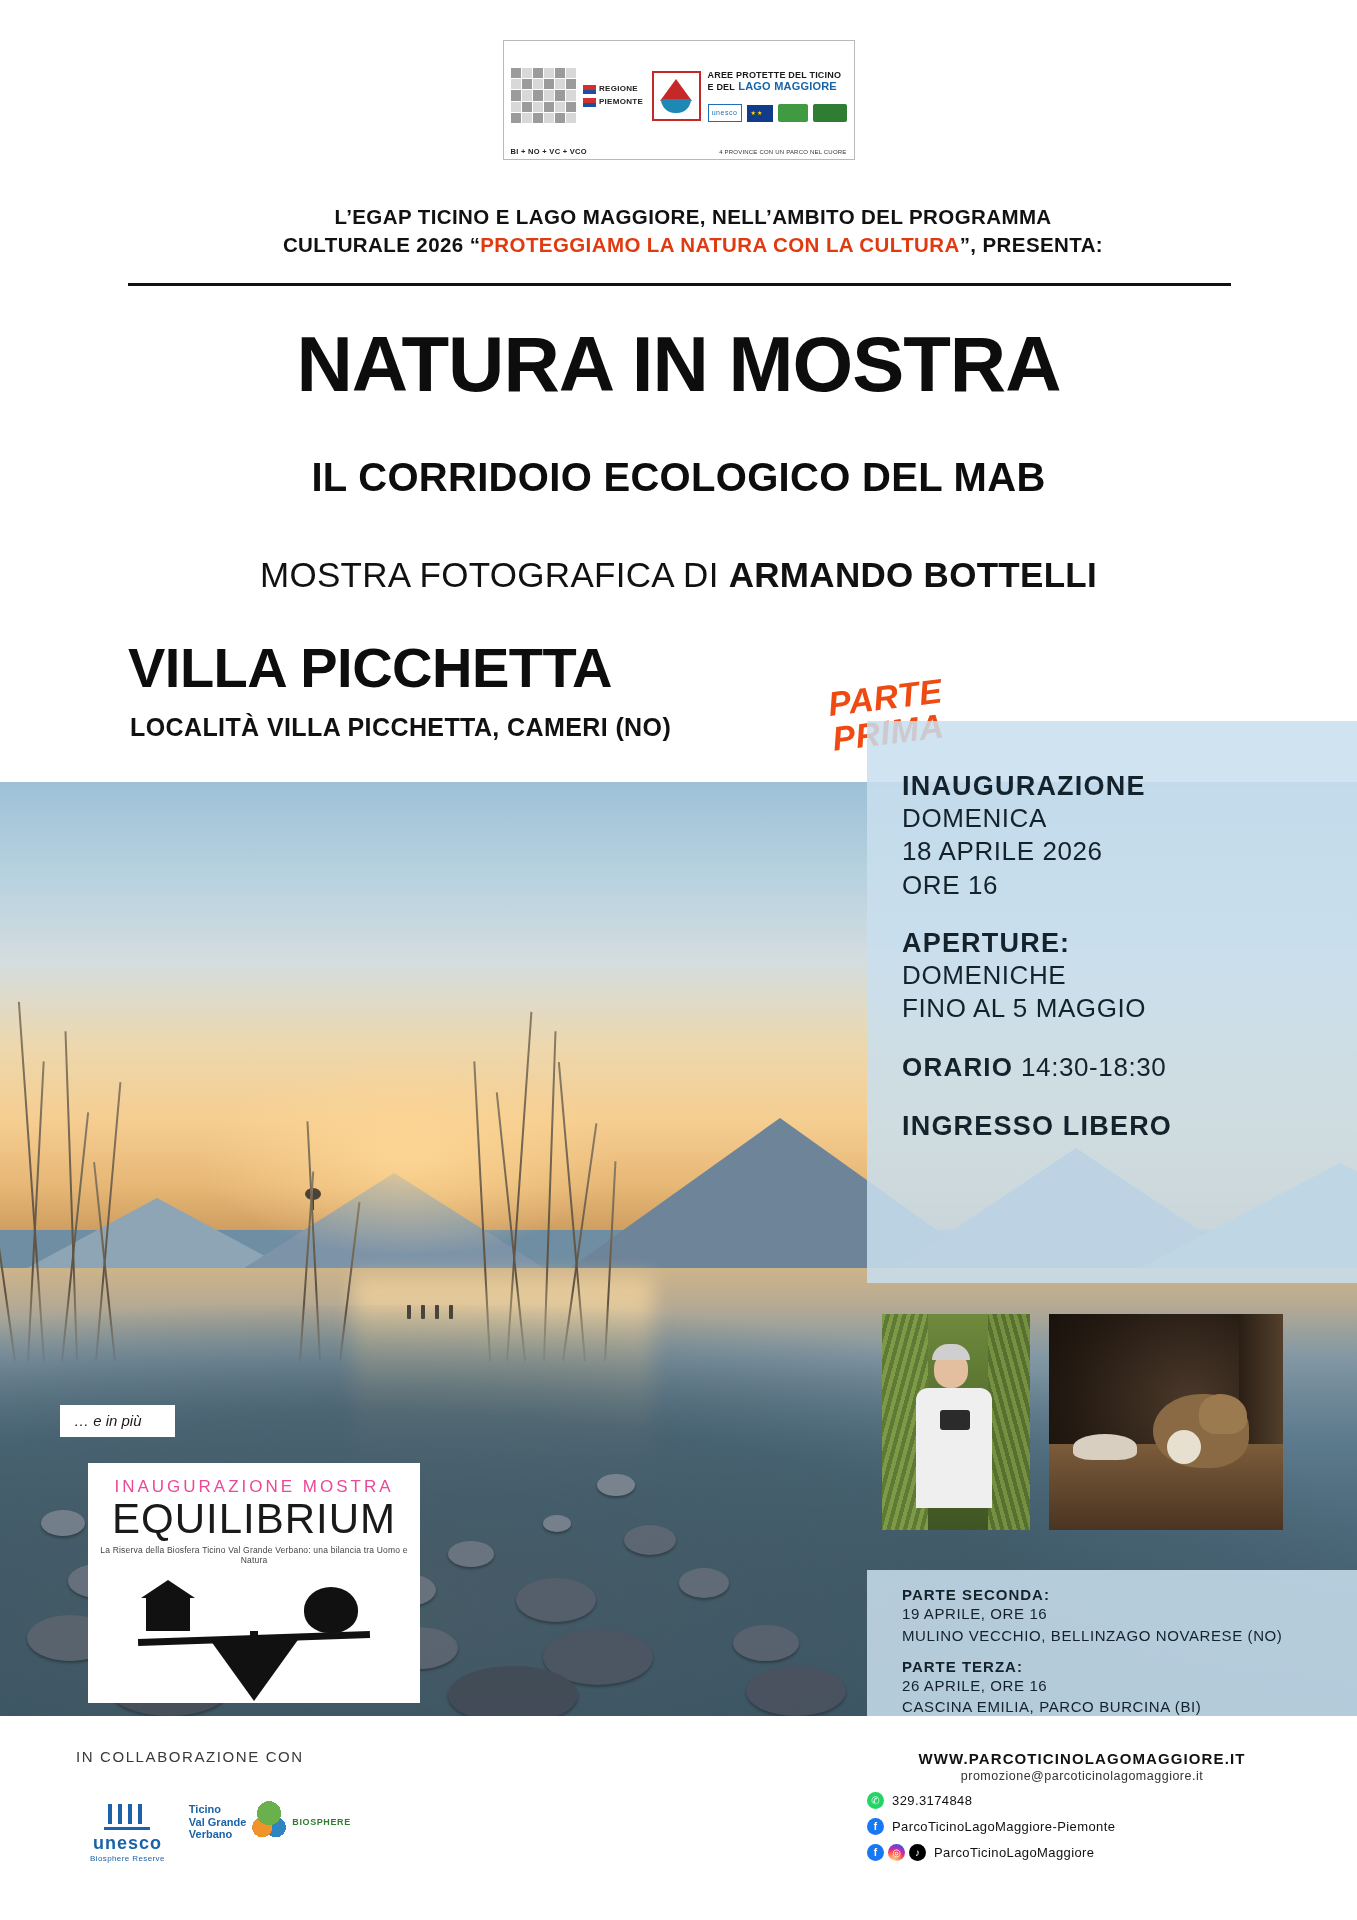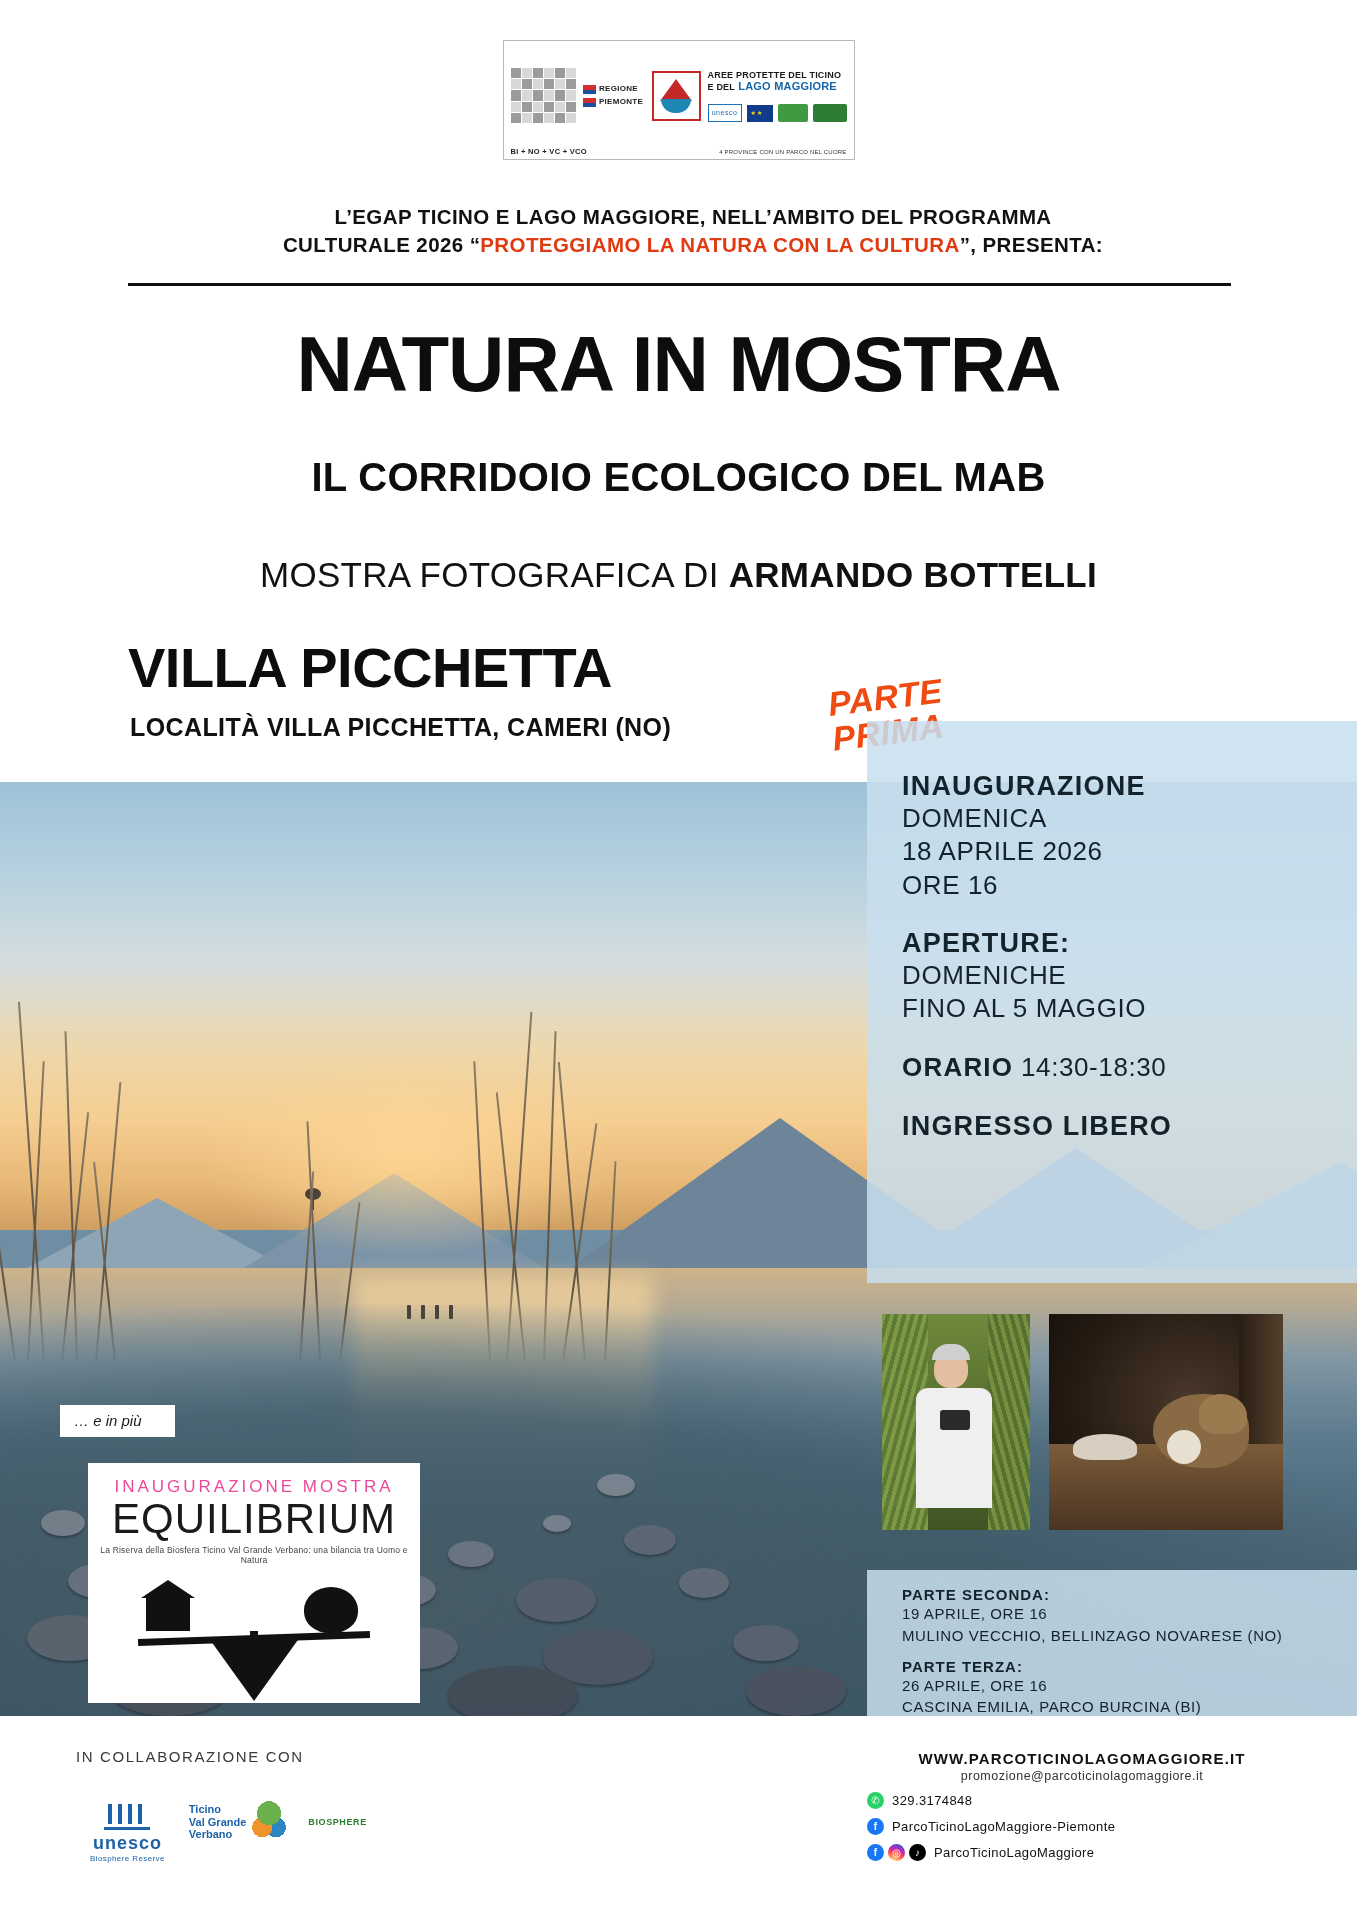--- a/index.html
+++ b/index.html
@@ -465,21 +465,21 @@
   .unesco-logo .ub { font-size: 8px; color:#1b62a8; letter-spacing:.4px;}
   .bios { display:flex; align-items:center; gap:6px; }
   .bios .txt { font-size: 11px; color:#2e7d32; font-weight: bold; line-height:1.15; }
   .bios .txt .b1 { color:#1b62a8; }
   .bios .leafmark {
     width: 34px; height: 44px;
     background: radial-gradient(circle at 50% 30%, #6ab04c 0 12px, transparent 12px),
                 radial-gradient(circle at 30% 62%, #f0932b 0 10px, transparent 10px),
                 radial-gradient(circle at 70% 62%, #2e86c1 0 10px, transparent 10px);
   }
-  .bios .bword { font-size: 9px; font-weight: bold; color:#2e7d32; letter-spacing:.6px;margin-left:16px;}
+  .bios .bword { font-size: 9px; font-weight: bold; color:#2e7d32; letter-spacing:.6px;}
 
   .contact {
     position: absolute;
     top: 1750px; right: 60px;
     width: 430px;
     text-align: left;
   }
   .contact .site { font-size: 15px; font-weight: bold; letter-spacing: 1.1px; color:#111; text-align:center;}
   .contact .mail { font-size: 12.5px; color:#333; letter-spacing:.5px; text-align:center; margin-top:2px;}
   .contact .row { display:flex; align-items:center; gap:8px; margin-top: 9px; }

